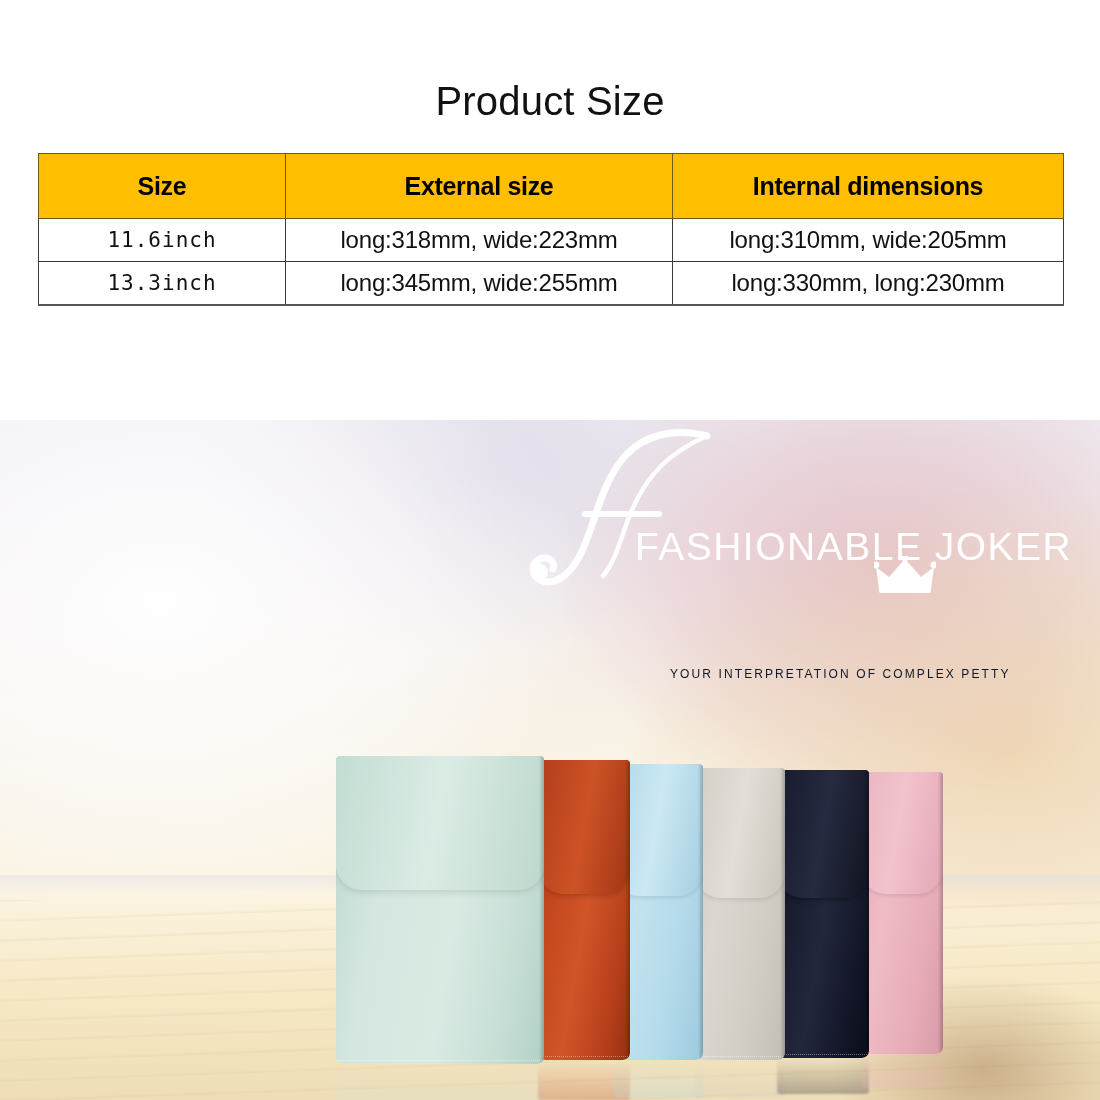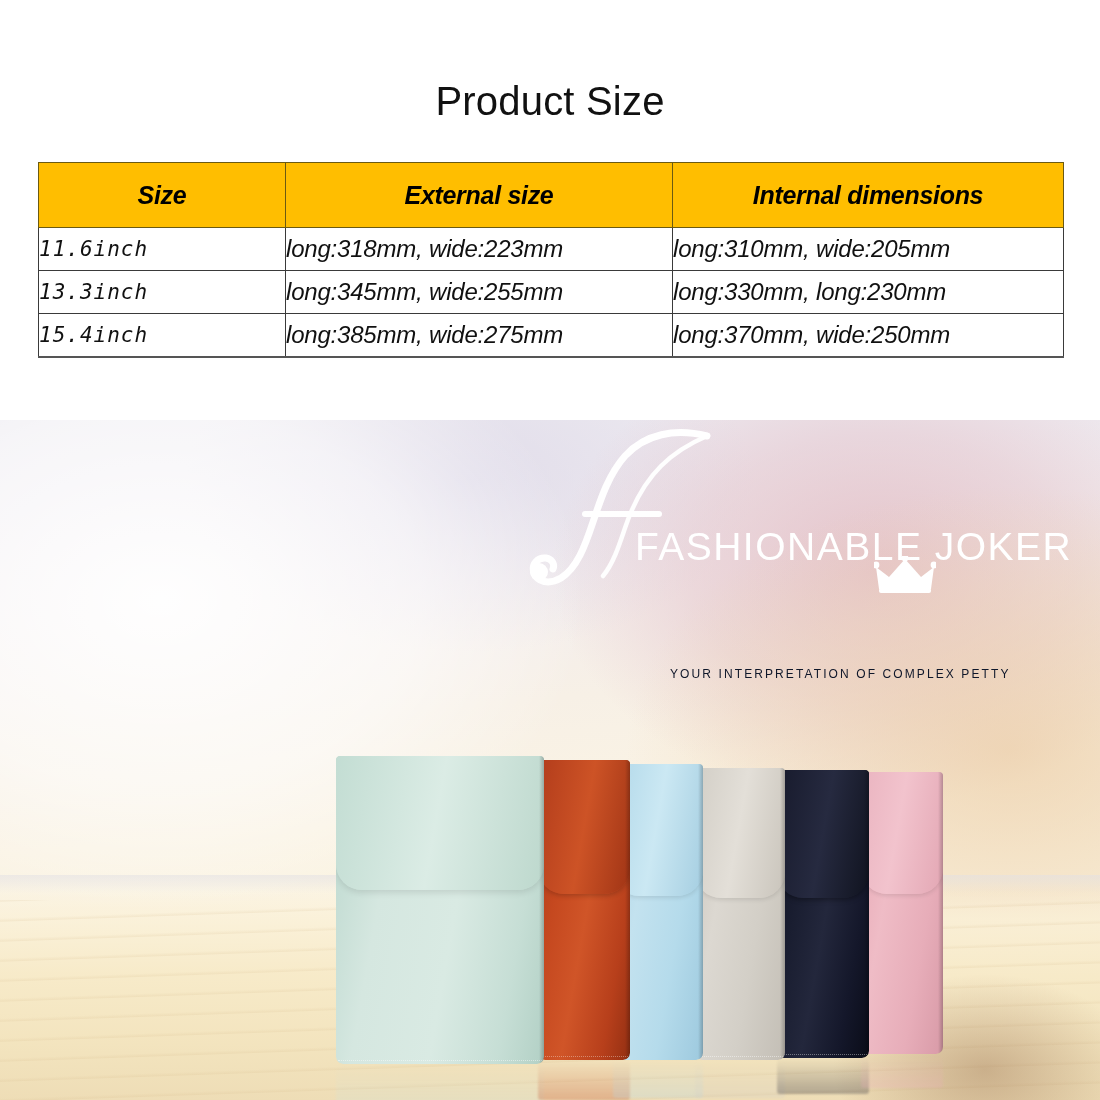--- a/index.html
+++ b/index.html
@@ -20,46 +20,46 @@
     position:absolute;left:0;top:52px;width:1100px;
     text-align:center;
     font-size:40px;
     color:#111111;
     font-family:"Liberation Sans",sans-serif;
     font-weight:400;
     letter-spacing:0.2px;
   }
 
   #size-table{
-    position:absolute;left:38px;top:162px;
+    position:absolute;left:38px;top:153px;
     width:1025px;
     border-collapse:collapse;
     table-layout:fixed;
     background:#6d28d9;
-    font-style:italic;
   }
   #size-table col.c1{width:247px;}
   #size-table col.c2{width:387px;}
   #size-table col.c3{width:391px;}
 
   #size-table th{
     background:#FFBE00;
     color:#000000;
     font-weight:bold;
     font-size:25px;
     height:64px;
     border:1px solid #6b5a12;
     font-family:"Liberation Sans",sans-serif;
     letter-spacing:-0.3px;
     text-align:center;
     padding:0;
   }
   #size-table td{
     height:42px;
     border:1px solid #3a3a3a;
+    text-align:center;
     padding:0;
     font-size:24px;
     color:#111111;
     background:#ffffff;
   }
   #size-table td.sizecell{
     font-family:"DejaVu Sans Mono","Liberation Mono",monospace;
     font-size:21px;
     letter-spacing:1px;
   }
@@ -249,25 +249,20 @@
       <tr>
         <td class="sizecell">11.6inch</td>
         <td class="dimcell">long:318mm, wide:223mm</td>
         <td class="dimcell">long:310mm, wide:205mm</td>
       </tr>
       <tr>
         <td class="sizecell">13.3inch</td>
         <td class="dimcell">long:345mm, wide:255mm</td>
         <td class="dimcell">long:330mm, long:230mm</td>
       </tr>
-      <tr>
-        <td class="sizecell">15.4inch</td>
-        <td class="dimcell">long:385mm, wide:275mm</td>
-        <td class="dimcell">long:370mm, wide:250mm</td>
-      </tr>
     </tbody>
   </table>
 
 </section>
 
 <section id="hero">
 
   <div class="bg-layer" id="bg-base"></div>
   <div class="bg-layer" id="bg-blob-lilac"></div>
   <div class="bg-layer" id="bg-blob-white"></div>

